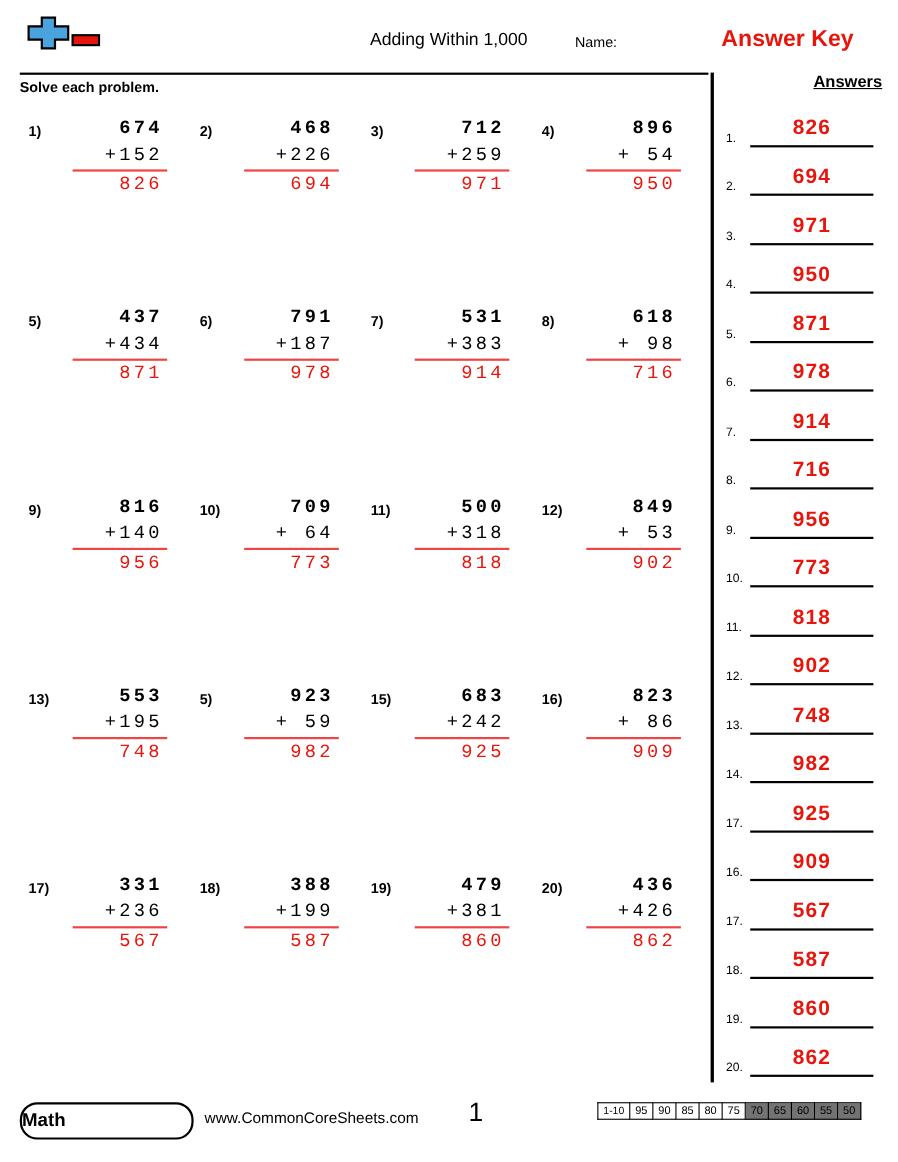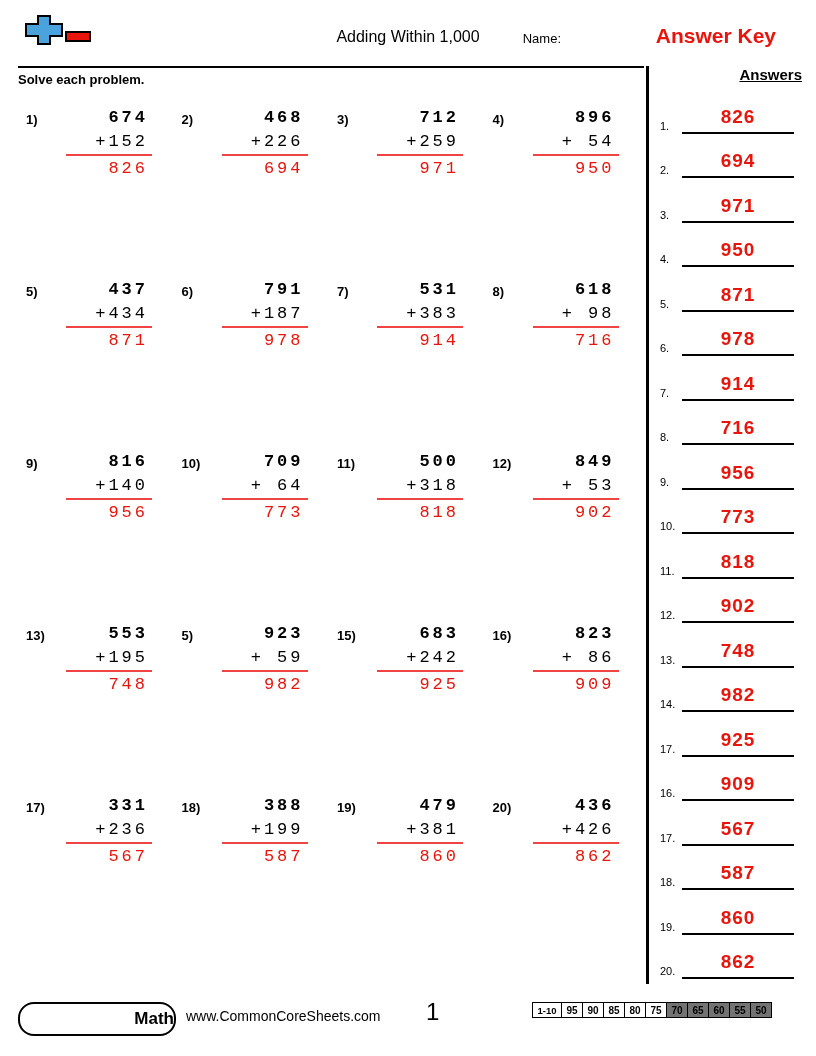--- a/index.html
+++ b/index.html
@@ -186,45 +186,44 @@
     height: 46px;
   }
   .math-pill {
     position: absolute;
     left: 0;
     top: 6px;
     width: 154px;
     height: 30px;
     border: 2px solid #000;
     border-radius: 16px;
-    text-align: right;
+    text-align: left;
     line-height: 30px;
     font-size: 17px;
     font-weight: bold;
   }
   .site-url {
     position: absolute;
     left: 168px;
     top: 12px;
     font-size: 14px;
     font-weight: normal;
   }
   .page-number {
     position: absolute;
     left: 408px;
     top: 2px;
     font-size: 24px;
   }
   .score-table {
     position: absolute;
-    left: 514px;
+    left: 525px;
     top: 6px;
     border-collapse: collapse;
     font-size: 10px;
-    font-weight: bold;
   }
   .score-table td {
     border: 1px solid #000;
     width: 20px;
     height: 14px;
     text-align: center;
     padding: 0;
   }
   .score-table td.lbl {
     width: 28px;

